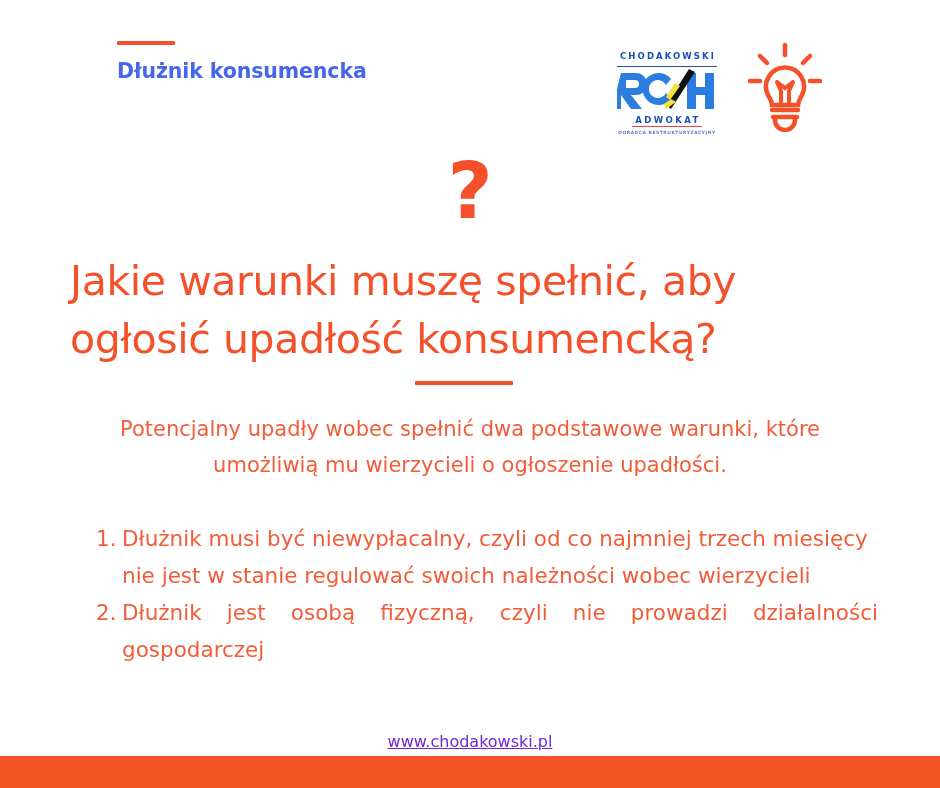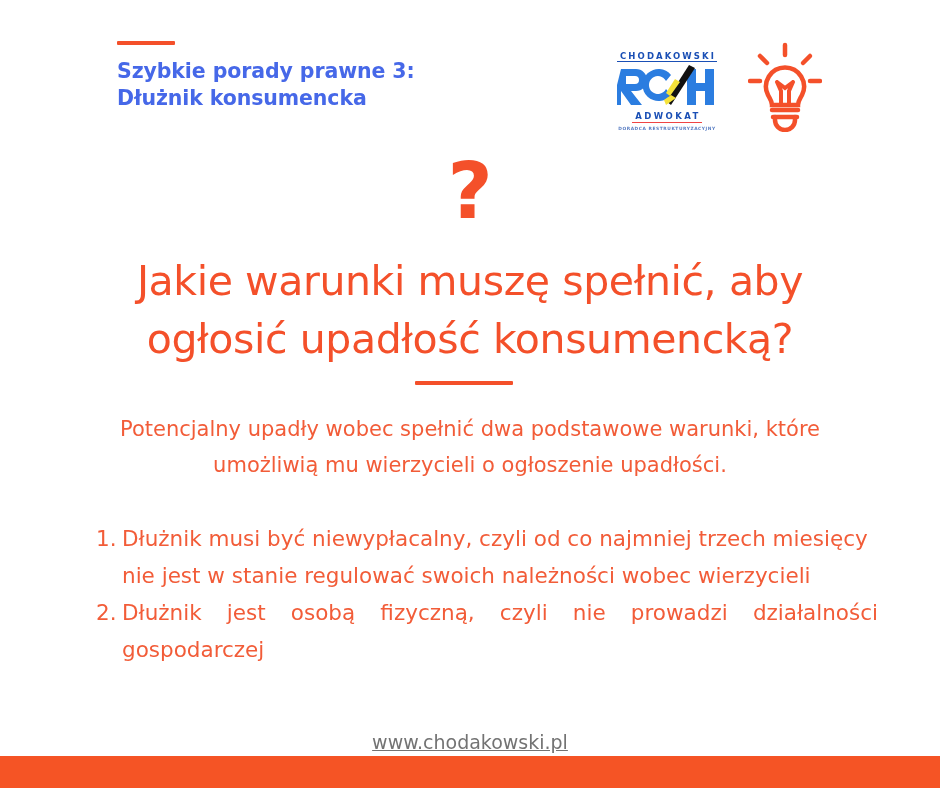--- a/index.html
+++ b/index.html
@@ -54,21 +54,21 @@
     text-align: center;
   }
   .logo-top {
     font-family: "DejaVu Sans", sans-serif;
     font-size: 8.5px;
     font-weight: bold;
     letter-spacing: 2.1px;
     color: #1a4fb5;
     border-bottom: 1px solid #1a4fb5;
     display: inline-block;
-    padding: 0 1px 0 3px;
+    padding: 0 1px 5px 3px;
     line-height: 10px;
   }
   .logo-mark {
     position: relative;
     height: 40px;
     margin-top: 2px;
   }
   .logo-mark svg { display: block; margin: 0 auto; }
   .logo-bottom {
     font-family: "DejaVu Sans", sans-serif;
@@ -116,21 +116,20 @@
     line-height: 78px;
     color: #F4502A;
   }
 
   
   .headline {
     position: absolute;
     left: 70px;
     top: 252px;
     width: 800px;
-    text-align: center;
     font-family: "DejaVu Sans", sans-serif;
     font-size: 41px;
     line-height: 58px;
     color: #F4502A;
     letter-spacing: -0.4px;
   }
   .headline .hl2 { display: block; }
 
   
   .divider {
@@ -193,23 +192,23 @@
   }
 
   
   .footer-link {
     position: absolute;
     left: 0;
     top: 730px;
     width: 940px;
     text-align: center;
     font-family: "DejaVu Sans", sans-serif;
-    font-size: 19px;
+    font-size: 16px;
     line-height: 24px;
-    color: #737373;
+    color: #6d28d9;
     text-decoration: underline;
     cursor: pointer;
   }
 
   
   .bottom-bar {
     position: absolute;
     left: 0;
     bottom: 0;
     width: 940px;
@@ -218,21 +217,20 @@
   }
 </style>
 </head>
 <body>
 
 <div class="slide">
 
   <div class="header-accent"></div>
 
   <div class="header-title">
-    <span>Szybkie porady prawne 3:</span>
     <span class="line2">Dłużnik konsumencka</span>
   </div>
 
   <div class="logo">
     <span class="logo-top">CHODAKOWSKI</span>
     <div class="logo-mark">
       <svg width="100" height="40" viewBox="0 0 100 40">
 
         <path d="M4 4 h15 a11 11 0 0 1 0 22 h-5 l11 14 h-11 l-10 -14 v14 h-9 z M9 11 v8 h9 a4 4 0 0 0 0 -8 z" fill="#2B7DE0"></path>
 

